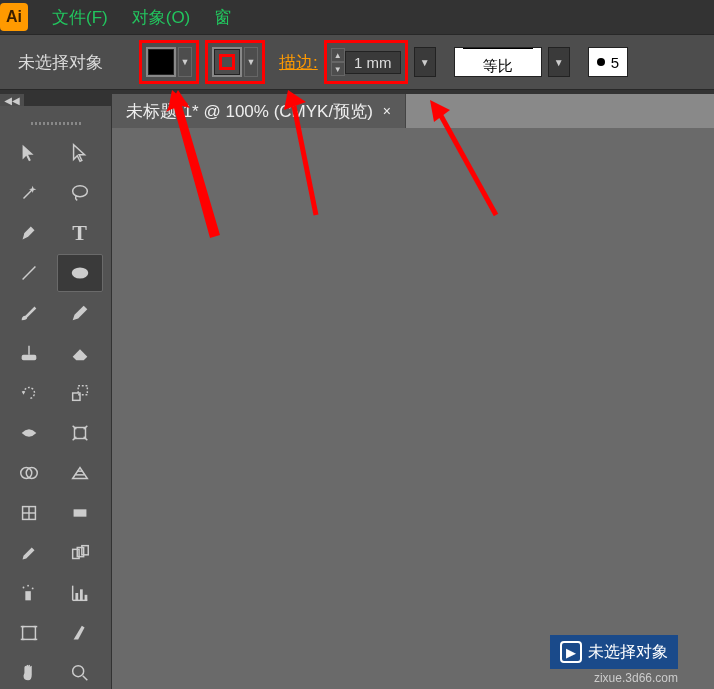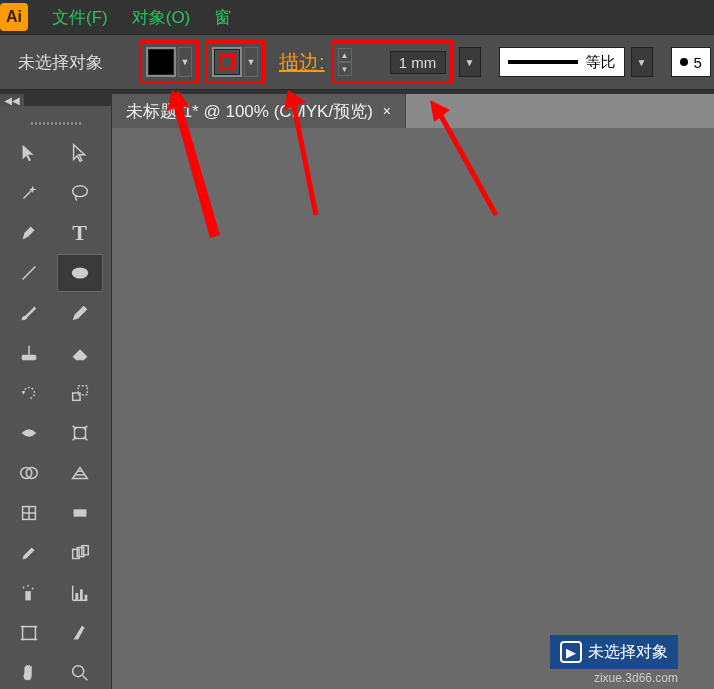--- a/index.html
+++ b/index.html
@@ -92,21 +92,21 @@
       border: 1px solid #666;
       cursor: pointer;
     }
     .red-highlight {
       border: 3px solid #ff0000;
       padding: 4px;
       margin: -4px 0;
     }
     .stroke-label {
       color: #ff9a00;
-      font-size: 20px;
+      font-size: 17px;
       text-decoration: underline;
       margin-left: 8px;
     }
     .spinner {
       display: flex;
       align-items: center;
     }
     .spinner-arrows {
       display: flex;
       flex-direction: column;
@@ -127,21 +127,20 @@
     }
     .spinner-input {
       width: 56px;
       height: 23px;
       background: #3a3a3a;
       border: 1px solid #222;
       color: #dddddd;
       font-size: 15px;
       text-align: center;
       padding: 0 4px;
-      margin-left: 38px;
     }
     .profile-btn {
       width: 22px;
       height: 30px;
       background: #3a3a3a;
       border: 1px solid #222;
       color: #ccc;
       font-size: 10px;
       display: flex;
       align-items: center;
@@ -151,20 +150,21 @@
     .stroke-style {
       height: 30px;
       background: #ffffff;
       border: 1px solid #222;
       display: flex;
       align-items: center;
       padding: 0 8px;
       gap: 8px;
       color: #000;
       font-size: 15px;
+      flex-direction: column;
     }
     .stroke-line {
       width: 70px;
       height: 4px;
       background: #000;
     }
     .brush-preview {
       height: 30px;
       background: #ffffff;
       border: 1px solid #222;

